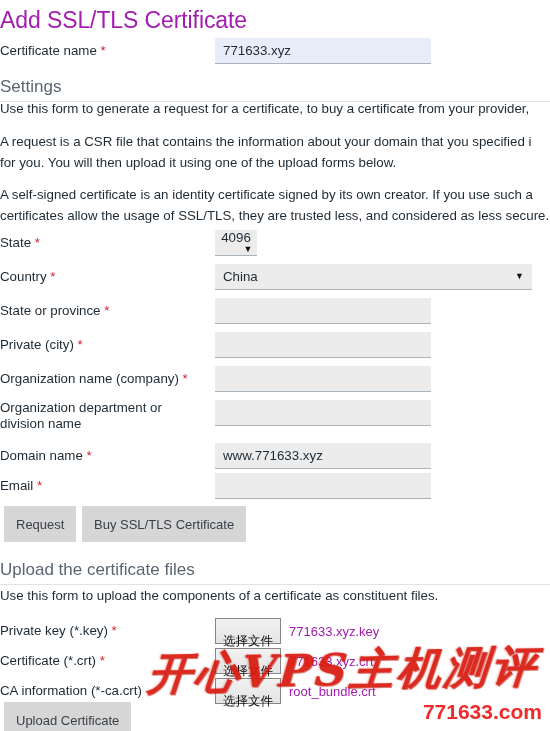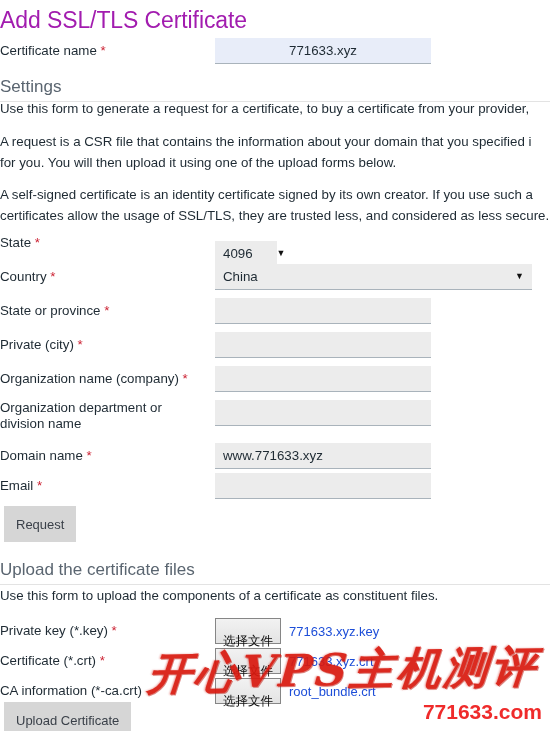--- a/index.html
+++ b/index.html
@@ -79,21 +79,20 @@
     border-bottom: 1px solid #a9b3bb;
     height: 26px;
     padding: 0 8px;
     font-family: "Liberation Sans", sans-serif;
     font-size: 13.3px;
     color: #1e2a33;
     outline: none;
   }
   .txtinput.focused {
     background: #e8edf9;
-    text-align: center;
   }
 
   .selbox {
     position: absolute;
     background: #ececec;
     border: none;
     border-bottom: 1px solid #a9b3bb;
     height: 26px;
     font-size: 13.3px;
     color: #1e2a33;
@@ -136,21 +135,21 @@
     padding: 12px 7px;
     font-size: 12.5px;
     color: #0b0b0b;
     font-family: "Liberation Sans", sans-serif;
     cursor: pointer;
     white-space: nowrap;
   }
   .filename {
     margin-left: 8px;
     font-size: 13px;
-    color: #1d4ed8;
+    color: #a21caf;
     white-space: nowrap;
   }
 
   
   .wm-cn {
     position: absolute;
     left: 148px;
     top: 641px;
     font-family: "DejaVu Serif", serif;
     font-size: 44px;
@@ -191,21 +190,21 @@
   <h2 class="h-section" id="settings-heading">Settings</h2>
 
   <div class="para" id="para-1">Use this form to generate a request for a certificate, to buy a certificate from your provider,</div>
   <div class="para" id="para-2">A request is a CSR file that contains the information about your domain that you specified i
 for you. You will then upload it using one of the upload forms below.</div>
   <div class="para" id="para-3">A self-signed certificate is an identity certificate signed by its own creator. If you use such a
 certificates allow the usage of SSL/TLS, they are trusted less, and considered as less secure.</div>
 
   <div class="row" style="top:230px;">
     <span class="lbl" style="top:4px;"><span>State</span> <span class="req">*</span></span>
-    <div class="selbox narrow" style="left:215px; top:11px; width:62px;">
+    <div class="selbox narrow" style="left:215px; top:0; width:42px;flex-direction:column;">
       <span class="selval">4096</span>
       <span class="caret">▼</span>
     </div>
   </div>
 
   <div class="row" style="top:264px;">
     <span class="lbl" style="top:4px;"><span>Country</span> <span class="req">*</span></span>
     <div class="selbox" style="left:215px; top:0; width:317px;">
       <span class="selval">China</span>
       <span class="caret">▼</span>
@@ -237,20 +236,21 @@
     <span class="lbl" style="top:4px;"><span>Domain name</span> <span class="req">*</span></span>
     <input class="txtinput" style="left: 215px; top: 0px; width: 216px;" value="www.771633.xyz">
   </div>
 
   <div class="row" style="top:473px;">
     <span class="lbl" style="top:4px;"><span>Email</span> <span class="req">*</span></span>
     <input class="txtinput" style="left: 215px; top: 0px; width: 216px;" value="">
   </div>
 
   <button class="btn" style="left:4px; top:506px;">Request</button>
+  <button class="btn" style="left:82px; top:506px;">Buy SSL/TLS Certificate</button>
 
   <h2 class="h-section" id="upload-heading">Upload the certificate files</h2>
 
   <div class="para" style="top:585px;">Use this form to upload the components of a certificate as constituent files.</div>
 
   <div class="row" style="top:618px;">
     <span class="lbl" style="top:4px;"><span>Private key (*.key)</span> <span class="req">*</span></span>
     <div class="filerow" style="left:215px; top:0;">
       <span class="filebtn">选择文件</span>
       <span class="filename">771633.xyz.key</span>

